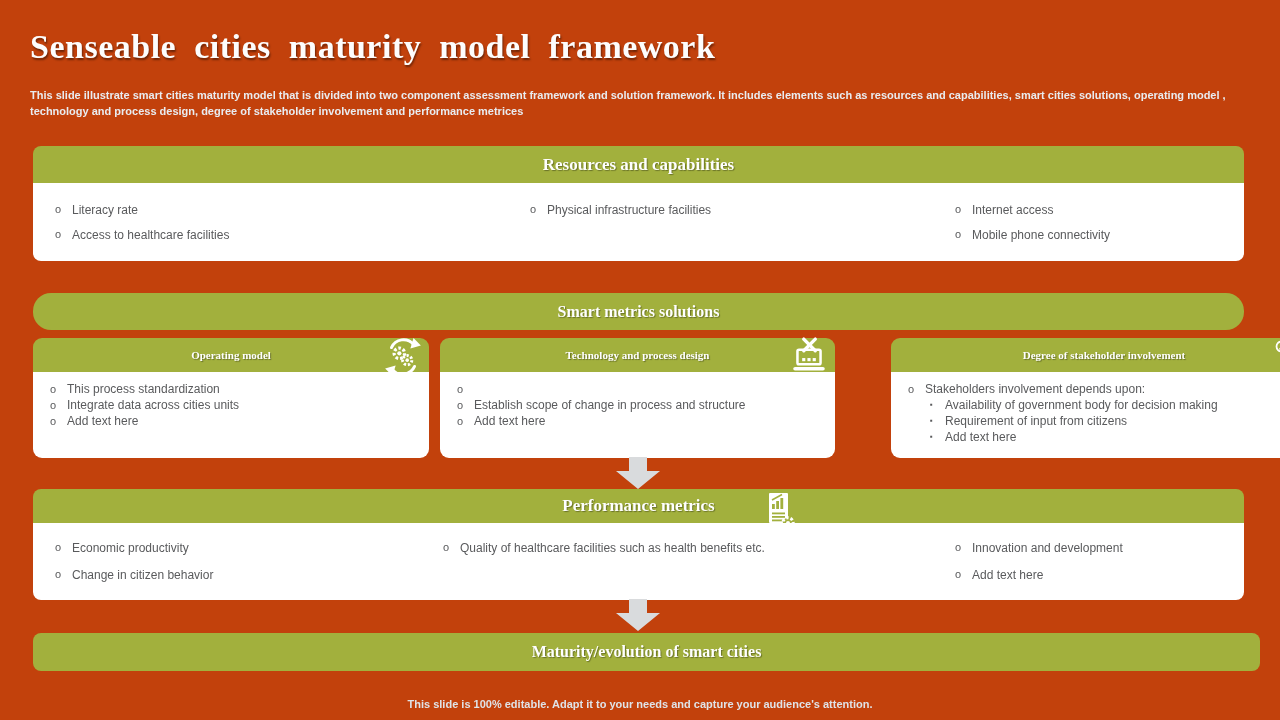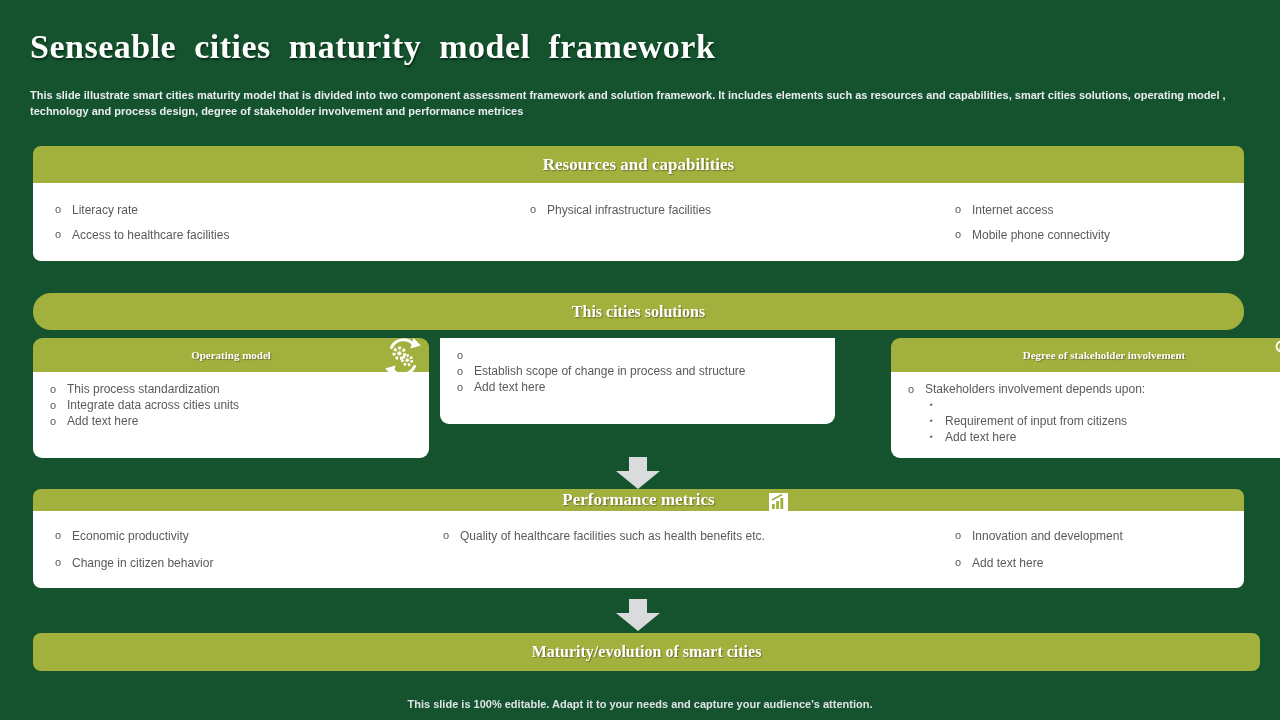--- a/index.html
+++ b/index.html
@@ -1,16 +1,16 @@
 <!DOCTYPE html>
 <html><head>
 <meta charset="utf-8">
 <style>
   html,body{margin:0;padding:0;}
-  .slide{position:relative;width:1280px;height:720px;background:#14532d;overflow:hidden;
+  .slide{position:relative;width:1280px;height:720px;background:#c2410c;overflow:hidden;
          font-family:"Liberation Sans",sans-serif;}
   .title{position:absolute;left:30px;top:28px;font-family:"Liberation Serif",serif;
          font-weight:bold;font-size:34px;color:#fdfdfd;word-spacing:9px;letter-spacing:.5px;
          text-shadow:1px 2px 2px rgba(0,0,0,.45);}
   .subtitle{position:absolute;left:30px;top:87px;width:1205px;font-size:11px;line-height:16px;
          font-weight:bold;color:#e9ecf0;}
   
   .gbar{background:#a2b03d;display:flex;align-items:center;justify-content:center;}
   .gbar .bar-label{font-family:"Liberation Serif",serif;font-weight:bold;color:#fff;
          text-shadow:1px 1px 1px rgba(0,0,0,.35);}
@@ -71,21 +71,21 @@
         <span>Internet  access</span>
       </div>
       <div class="row-item" style="left:922px;top:45px;">
         <span class="blt">o</span>
         <span>Mobile phone  connectivity</span>
       </div>
     </div>
   </div>
 
   <div class="pill gbar" style="top:293px;">
-    <span class="bar-label">This cities solutions</span>
+    <span class="bar-label">Smart metrics solutions</span>
   </div>
 
   <div class="card" style="left:33px;width:396px;">
     <div class="card-head gbar">
       <span class="bar-label">Operating model</span>
       <svg class="card-icon" viewBox="0 0 40 40">
         <path d="M 9 11 A 12.5 12.5 0 0 1 30 8" fill="none" stroke="#fff" stroke-width="2.8" stroke-linecap="round"></path>
         <polygon points="30,2 37,9 27,12" fill="#fff"></polygon>
         <path d="M 31 29 A 12.5 12.5 0 0 1 10 32" fill="none" stroke="#fff" stroke-width="2.8" stroke-linecap="round"></path>
         <polygon points="10,38 3,31 13,28" fill="#fff"></polygon>
@@ -105,20 +105,32 @@
         <span>Integrate  data across cities units</span>
       </div>
       <div class="li">
         <span class="blt">o</span>
         <span>Add text here</span>
       </div>
     </div>
   </div>
 
   <div class="card" style="left:440px;width:395px;">
+    <div class="card-head gbar">
+      <span class="bar-label">Technology and process design</span>
+      <svg class="card-icon" viewBox="0 0 40 40">
+        <line x1="15" y1="3" x2="26" y2="14" stroke="#fff" stroke-width="3.2" stroke-linecap="round"></line>
+        <line x1="26" y1="3" x2="15" y2="14" stroke="#fff" stroke-width="3.2" stroke-linecap="round"></line>
+        <rect x="9" y="13" width="22" height="14" rx="1.5" fill="none" stroke="#fff" stroke-width="2.4"></rect>
+        <rect x="13.5" y="21" width="3" height="3" fill="#fff"></rect>
+        <rect x="18.5" y="21" width="3" height="3" fill="#fff"></rect>
+        <rect x="23.5" y="21" width="3" height="3" fill="#fff"></rect>
+        <rect x="5" y="29.5" width="30" height="3.4" rx="1.7" fill="#fff"></rect>
+      </svg>
+    </div>
     <div class="card-body">
       <div class="li">
         <span class="blt">o</span>
       </div>
       <div class="li">
         <span class="blt">o</span>
         <span>Establish scope of change in process  and structure</span>
       </div>
       <div class="li">
         <span class="blt">o</span>
@@ -154,39 +166,40 @@
       </svg>
     </div>
     <div class="card-body">
       <div class="li">
         <span class="blt">o</span>
         <span>Stakeholders  involvement   depends  upon:</span>
       </div>
       <div class="sub">
         <div class="li">
           <span class="blt">▪</span>
+          <span>Availability  of government   body for  decision  making</span>
         </div>
         <div class="li">
           <span class="blt">▪</span>
           <span>Requirement   of input  from  citizens</span>
         </div>
         <div class="li">
           <span class="blt">▪</span>
           <span>Add text here</span>
         </div>
       </div>
     </div>
   </div>
 
   <svg class="flow-arrow" style="top:457px;" viewBox="0 0 44 32">
     <polygon points="13,0 31,0 31,14 44,14 22,32 0,14 13,14" fill="#d9dbdd"></polygon>
   </svg>
 
   <div class="section" style="top:489px;">
-    <div class="sec-head gbar" style="height:22px;justify-content:center;">
+    <div class="sec-head gbar" style="height:34px;justify-content:center;">
       <span class="bar-label">Performance metrics</span>
       <svg style="position:absolute;left:726px;top:1px;width:42px;height:44px;overflow:visible;" viewBox="0 0 40 44">
         <rect x="9" y="3" width="19" height="30" rx="1" fill="#fff"></rect>
         <rect x="12" y="14" width="2.8" height="5" fill="#a2b03d"></rect>
         <rect x="16.2" y="11" width="2.8" height="8" fill="#a2b03d"></rect>
         <rect x="20.4" y="8" width="2.8" height="11" fill="#a2b03d"></rect>
         <polyline points="12,10 22,4.5" stroke="#a2b03d" stroke-width="1.5" fill="none"></polyline>
         <rect x="12" y="22.5" width="13" height="1.8" fill="#a2b03d"></rect>
         <rect x="12" y="26" width="13" height="1.8" fill="#a2b03d"></rect>
         <rect x="12" y="29.5" width="13" height="1.8" fill="#a2b03d"></rect>

